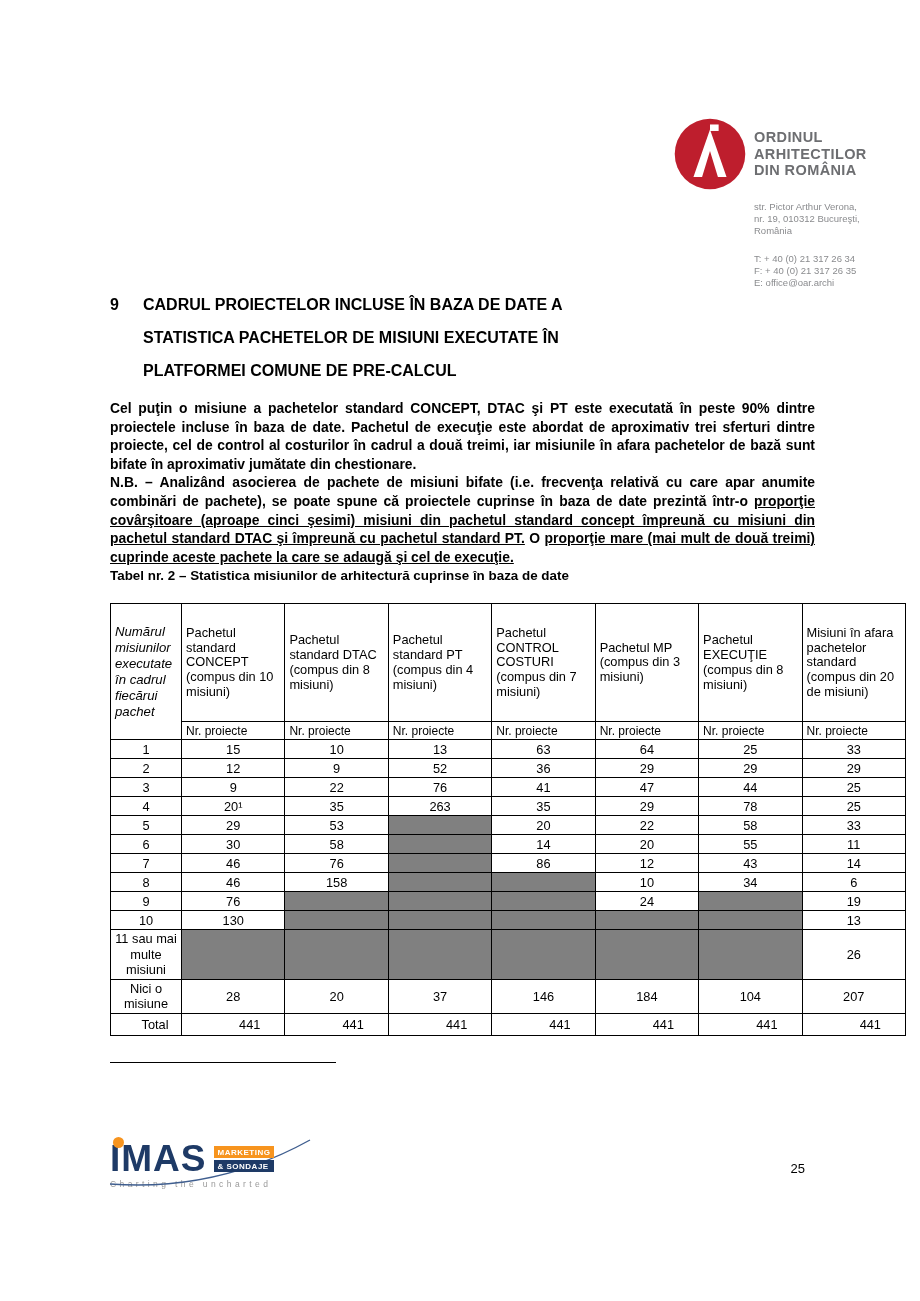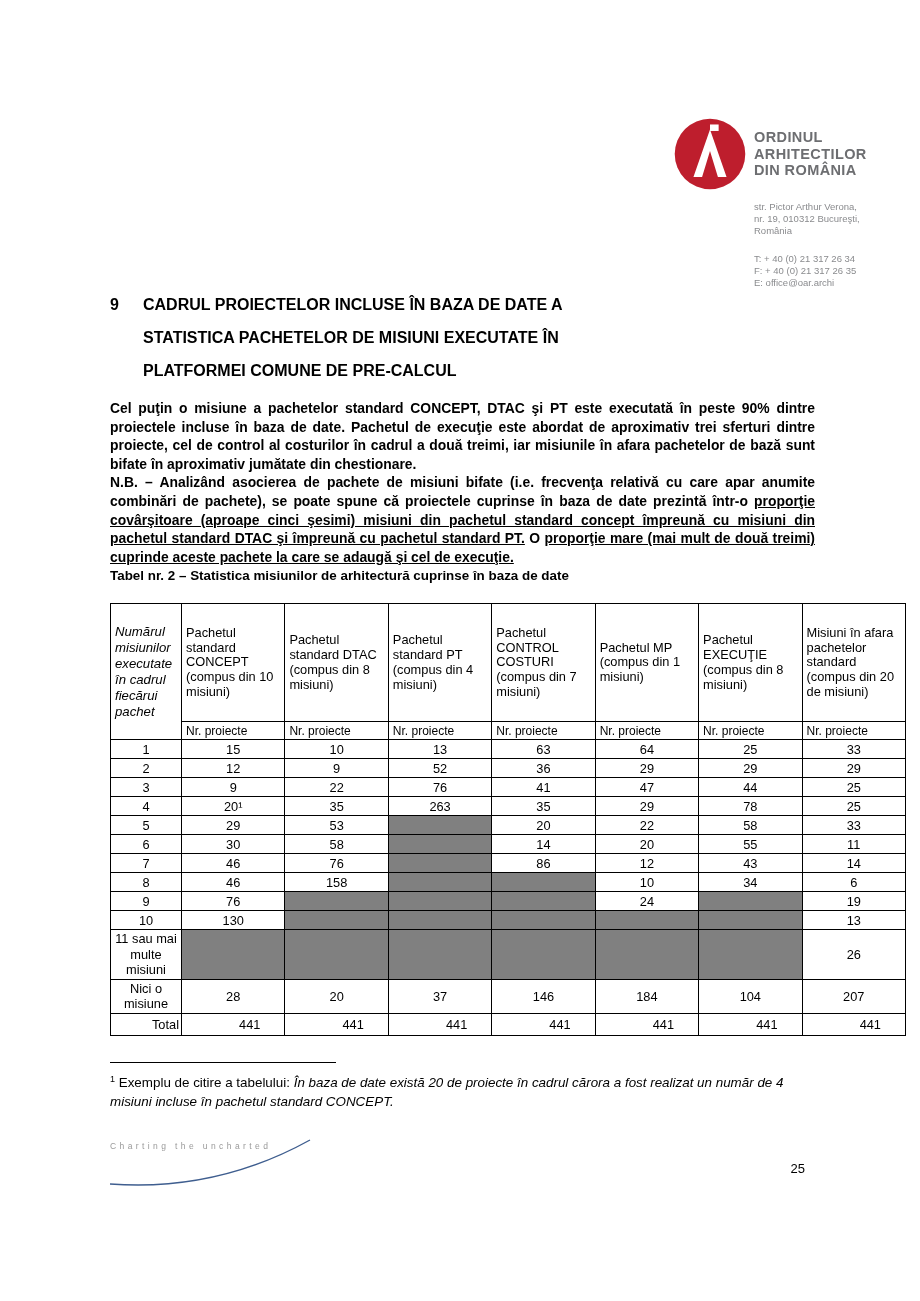--- a/index.html
+++ b/index.html
@@ -36,21 +36,21 @@
   .tbl-caption { margin-top:2px; font-weight:bold; font-size:13.4px; }
 
   
   table.stats { margin-top:20px; border-collapse:collapse; table-layout:fixed; width:796px; font-size:12.8px; }
   table.stats td, table.stats th { border:1px solid #000; font-weight:normal; }
   th.colhead { text-align:left; vertical-align:middle; padding:2px 4px; line-height:14.8px; height:118px; }
   td.corner { font-style:italic; text-align:left; vertical-align:middle; padding:2px 4px; line-height:16px; font-size:13.2px; word-wrap:break-word; }
   th.sub { text-align:left; padding:1px 4px; height:18px; font-size:12px; }
   tbody td { height:19px; text-align:center; line-height:15.5px; padding:1px 2px; }
   td.c-label { text-align:center; }
-  td.t-left { text-align:right; padding-left:20px; }
+  td.t-left { text-align:center; padding-left:20px; }
   td.shaded { background:#808080; }
   td.num-right { text-align:right; padding-right:24px; height:22px; }
   tr.total-row td { height:22px; }
 
   
   .fn-rule { margin-top:26px; width:226px; border-top:1.4px solid #000; }
   .footnote { margin-top:7px; font-size:13.4px; line-height:19px; }
   .footnote .it { font-style:italic; }
   .footnote sup { font-size:9px; }
 
@@ -119,21 +119,21 @@
         <col style="width:71px">
         <col span="7">
       </colgroup>
       <thead>
         <tr>
           <td class="corner" rowspan="2">Numărul misiunilor executate în cadrul fiecărui pachet</td>
           <th class="colhead">Pachetul standard CONCEPT (compus din 10 misiuni)</th>
           <th class="colhead">Pachetul standard DTAC (compus din 8 misiuni)</th>
           <th class="colhead">Pachetul standard PT (compus din 4 misiuni)</th>
           <th class="colhead">Pachetul CONTROL COSTURI (compus din 7 misiuni)</th>
-          <th class="colhead">Pachetul MP (compus din 1 misiuni)</th>
+          <th class="colhead">Pachetul MP (compus din 3 misiuni)</th>
           <th class="colhead">Pachetul EXECUŢIE (compus din 8 misiuni)</th>
           <th class="colhead">Misiuni în afara pachetelor standard (compus din 20 de misiuni)</th>
         </tr>
         <tr>
           <th class="sub">Nr. proiecte</th>
           <th class="sub">Nr. proiecte</th>
           <th class="sub">Nr. proiecte</th>
           <th class="sub">Nr. proiecte</th>
           <th class="sub">Nr. proiecte</th>
           <th class="sub">Nr. proiecte</th>
@@ -268,27 +268,34 @@
             <td class="num-right">441</td>
             <td class="num-right">441</td>
             <td class="num-right">441</td>
             <td class="num-right">441</td>
             <td class="num-right">441</td>
           </tr>
         </tbody>
     </table>
 
     <div class="fn-rule"></div>
-    <p class="footnote"><sup>1</sup><span> Exemplu de citire a tabelului: </span><span class="it">În baza de date există 20 de proiecte în cadrul cărora a fost realizat un număr de 4 misiuni incluse în pachetul standard CONCEPT.</span></p>
 
   </div>
 
   <div class="footer">
     <div class="imas">
       <svg class="imas-swoosh" width="210" height="62">
         <path d="M4 50 Q 110 58 204 6" stroke="#3f5e8f" stroke-width="1.4" fill="none"></path>
       </svg>
+      <div class="imas-top">
+        <span class="imas-dot"></span>
+        <span class="imas-name">IMAS</span>
+        <span class="imas-tags">
+          <span class="imas-tag1">MARKETING</span>
+          <span class="imas-tag2">&amp; SONDAJE</span>
+        </span>
+      </div>
       <div class="imas-slogan">Charting the uncharted</div>
     </div>
     <div class="page-num">25</div>
   </div>
 
 </div>
 
 </body></html>

